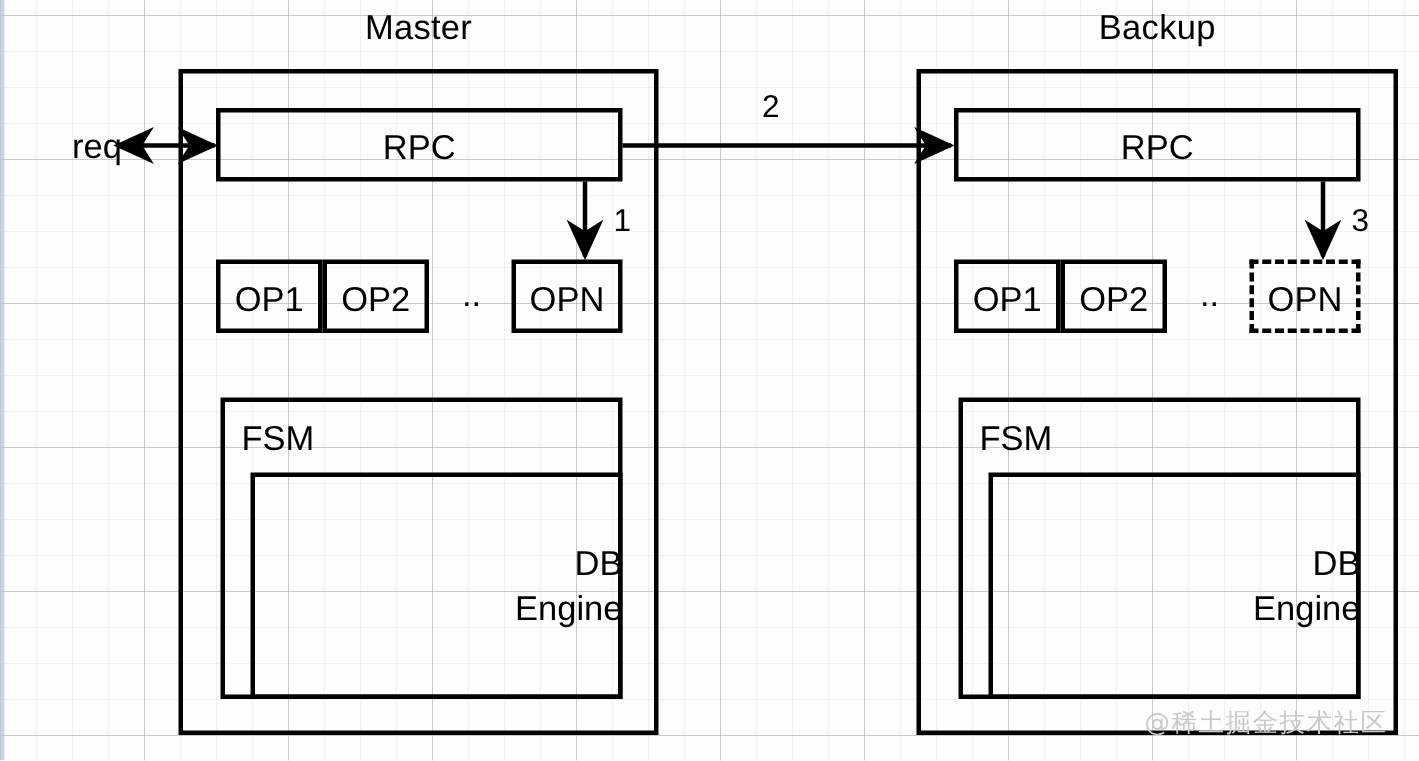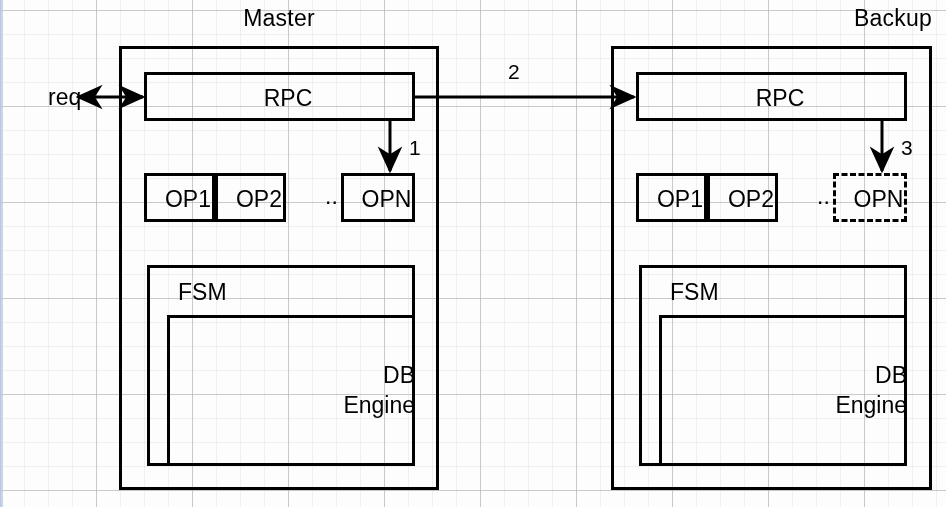--- a/index.html
+++ b/index.html
@@ -50,21 +50,20 @@
     box-sizing: border-box;
     background: transparent;
   }
   .box.dashed { border-style: dashed; border-width: 3px; }
 
   .box-label {
     position: absolute;
     font-size: 23px;
     color: #000;
     white-space: nowrap;
-    padding-left: 17px;
   }
   .label-center {
     left: 0; right: 0;
     text-align: center;
   }
 
   .edge-label {
     position: absolute;
     font-size: 21px;
     color: #000;
@@ -105,21 +104,21 @@
   }
 </style>
 </head>
 <body>
 
 <div id="canvas">
 
   <div id="page-edge"></div>
 
   <div class="node-title" style="left:119px; top:5px; width:320px;">Master</div>
-  <div class="node-title" style="left:611px; top:5px; width:321px;text-align:right;">Backup</div>
+  <div class="node-title" style="left:611px; top:5px; width:321px;">Backup</div>
 
   <div class="box" style="left:119px; top:46px; width:320px; height:444px;"></div>
 
   <div class="box" style="left:144px; top:72px; width:271px; height:49px;">
     <div class="box-label label-center" style="top:10px;">RPC</div>
   </div>
 
   <div class="box" style="left:144px; top:173px; width:71px; height:49px;">
     <div class="box-label label-center" style="top:10px;">OP1</div>
   </div>
@@ -183,14 +182,15 @@
     <g>
       <line x1="882" y1="121" x2="882" y2="171" stroke="#000" stroke-width="3" marker-end="url(#arrowhead)"></line>
     </g>
   </svg>
 
   <div class="req-label" style="left:8px; top:84px;margin-left:40px;">req</div>
   <div class="edge-label" style="left:409px; top:136px;">1</div>
   <div class="edge-label" style="left:508px; top:60px;">2</div>
   <div class="edge-label" style="left:901px; top:136px;">3</div>
 
+  <div class="watermark" style="left:763px; top:470px;">@稀土掘金技术社区</div>
 
 </div>
 
 </body></html>

